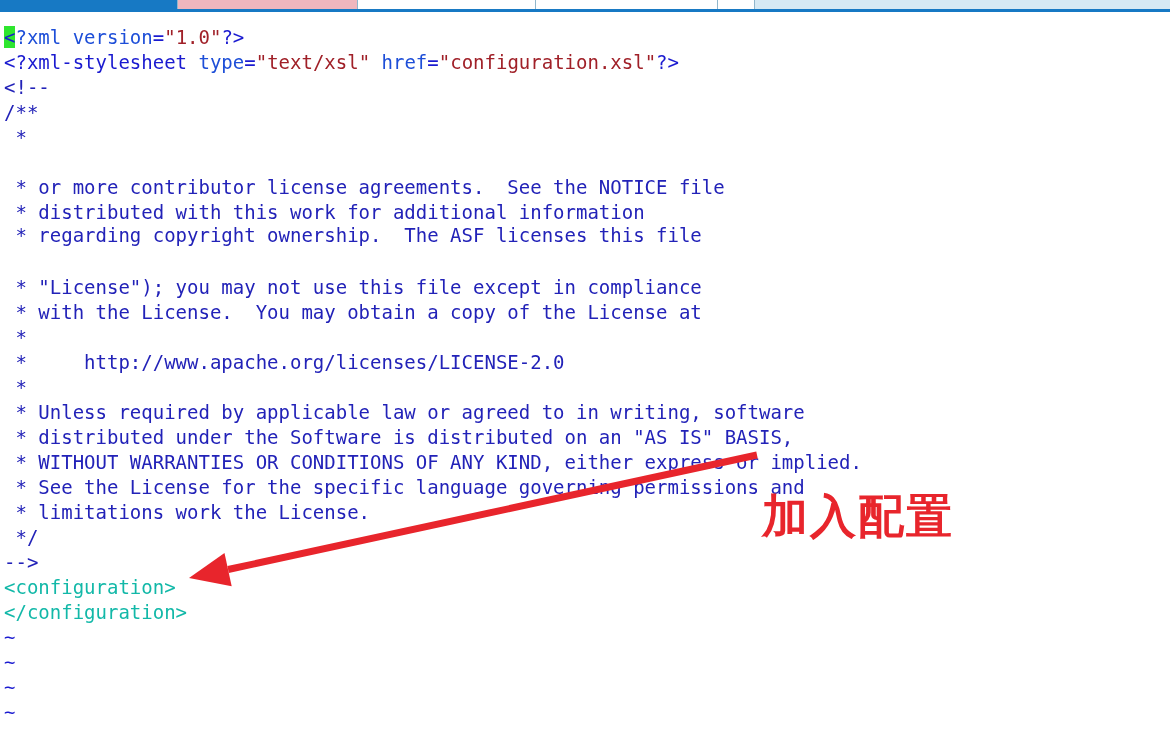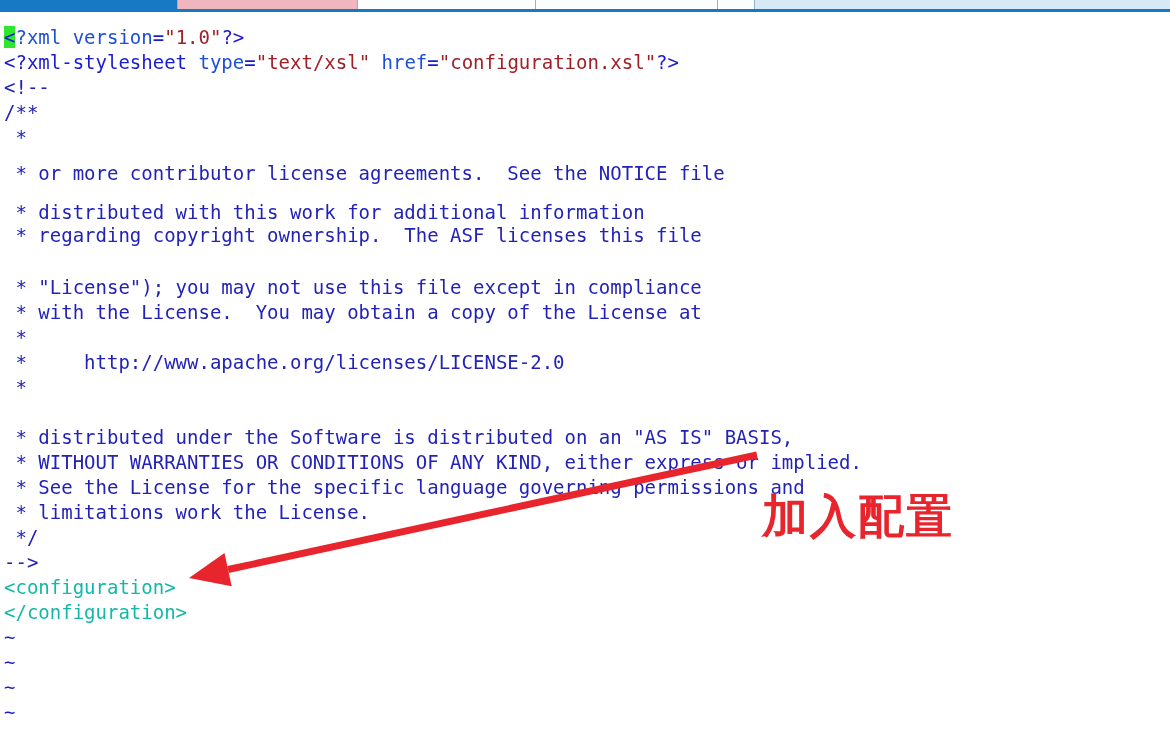--- a/index.html
+++ b/index.html
@@ -109,28 +109,29 @@
     <div class="tab spacer"></div>
   </div>
   <div id="tabbar-underline"></div>
 
   <div id="editor">
       <div class="line" style="top: 13px;"><span class="cursor">&lt;</span><span class="c-green">?xml version</span><span class="c-blue">=</span><span class="c-darkred">"1.0"</span><span class="c-blue">?&gt;</span></div>
       <div class="line" style="top: 38px;"><span class="c-blue">&lt;?xml-stylesheet </span><span class="c-green">type</span><span class="c-blue">=</span><span class="c-darkred">"text/xsl"</span><span class="c-blue"> </span><span class="c-green">href</span><span class="c-blue">=</span><span class="c-darkred">"configuration.xsl"</span><span class="c-blue">?&gt;</span></div>
       <div class="line" style="top: 63px;"><span class="c-comment">&lt;!--</span></div>
       <div class="line" style="top: 88px;"><span class="c-comment">/**</span></div>
       <div class="line" style="top: 113px;"><span class="c-comment"> *</span></div>
-      <div class="line" style="top: 149px;"><span class="c-comment"> * or more contributor license agreements.  See the NOTICE file</span></div>
+      <div class="line" style="top: 163px;"><span class="c-comment"> * or more contributor license agreements.  See the NOTICE file</span></div>
       <div class="line" style="top: 188px;"><span class="c-comment"> * distributed with this work for additional information</span></div>
       <div class="line" style="top: 211px;"><span class="c-comment"> * regarding copyright ownership.  The ASF licenses this file</span></div>
       <div class="line" style="top: 263px;"><span class="c-comment"> * "License"); you may not use this file except in compliance</span></div>
       <div class="line" style="top: 288px;"><span class="c-comment"> * with the License.  You may obtain a copy of the License at</span></div>
       <div class="line" style="top: 313px;"><span class="c-comment"> *</span></div>
       <div class="line" style="top: 338px;"><span class="c-comment"> *     http://www.apache.org/licenses/LICENSE-2.0</span></div>
       <div class="line" style="top: 363px;"><span class="c-comment"> *</span></div>
+      <div class="line" style="top: 388px;"><span class="c-comment"> * Unless required by applicable law or agreed to in writing, software</span></div>
       <div class="line" style="top: 413px;"><span class="c-comment"> * distributed under the Software is distributed on an "AS IS" BASIS,</span></div>
       <div class="line" style="top: 438px;"><span class="c-comment"> * WITHOUT WARRANTIES OR CONDITIONS OF ANY KIND, either express or implied.</span></div>
       <div class="line" style="top: 463px;"><span class="c-comment"> * See the License for the specific language governing permissions and</span></div>
       <div class="line" style="top: 488px;"><span class="c-comment"> * limitations work the License.</span></div>
       <div class="line" style="top: 513px;"><span class="c-comment"> */</span></div>
       <div class="line" style="top: 538px;"><span class="c-comment">--&gt;</span></div>
       <div class="line" style="top: 588px;"><span class="c-teal">&lt;/configuration&gt;</span></div>
       <div class="line" style="top: 563px;"><span class="c-teal">&lt;configuration&gt;</span></div>
       <div class="line" style="top: 613px;"><span class="c-tilde">~</span></div>
       <div class="line" style="top: 638px;"><span class="c-tilde">~</span></div>

